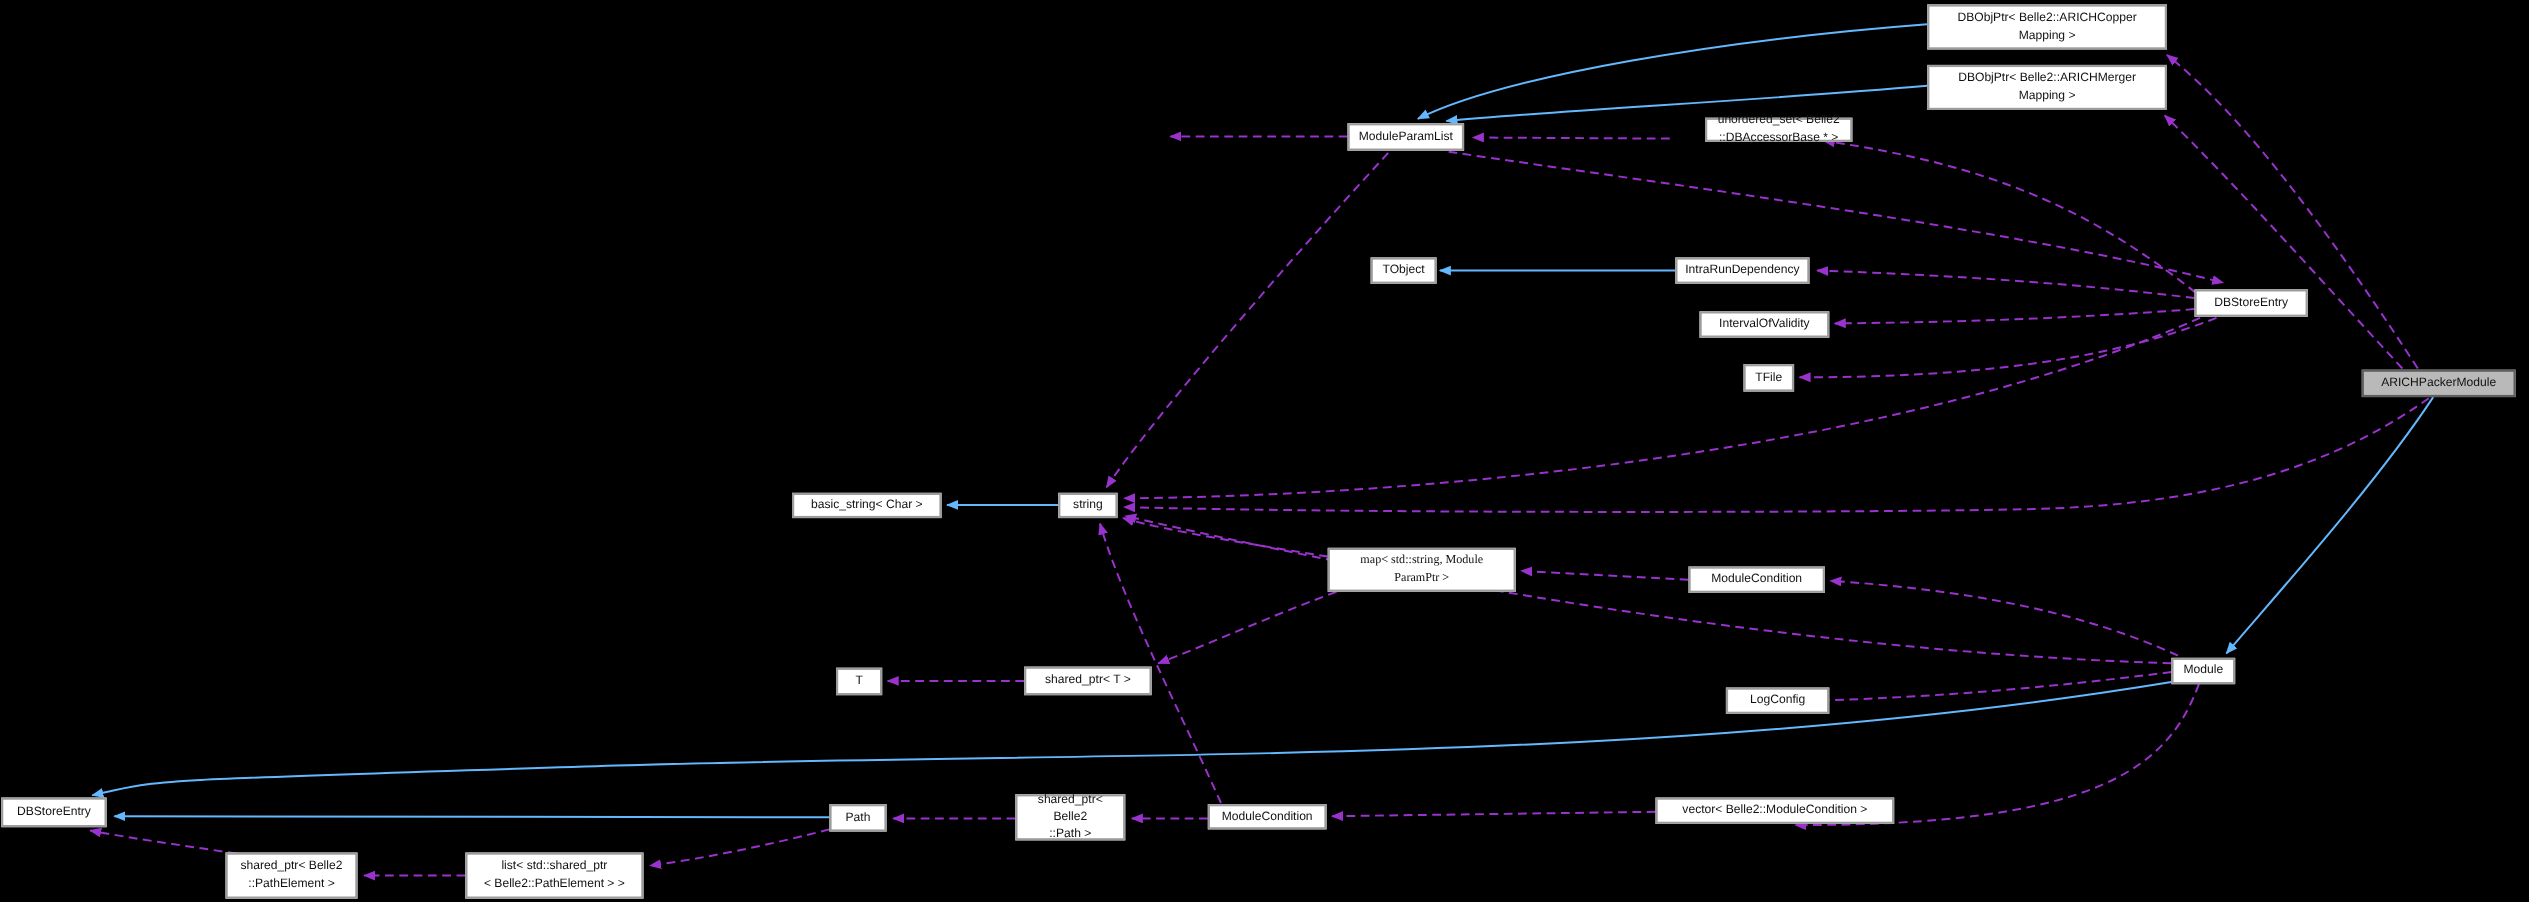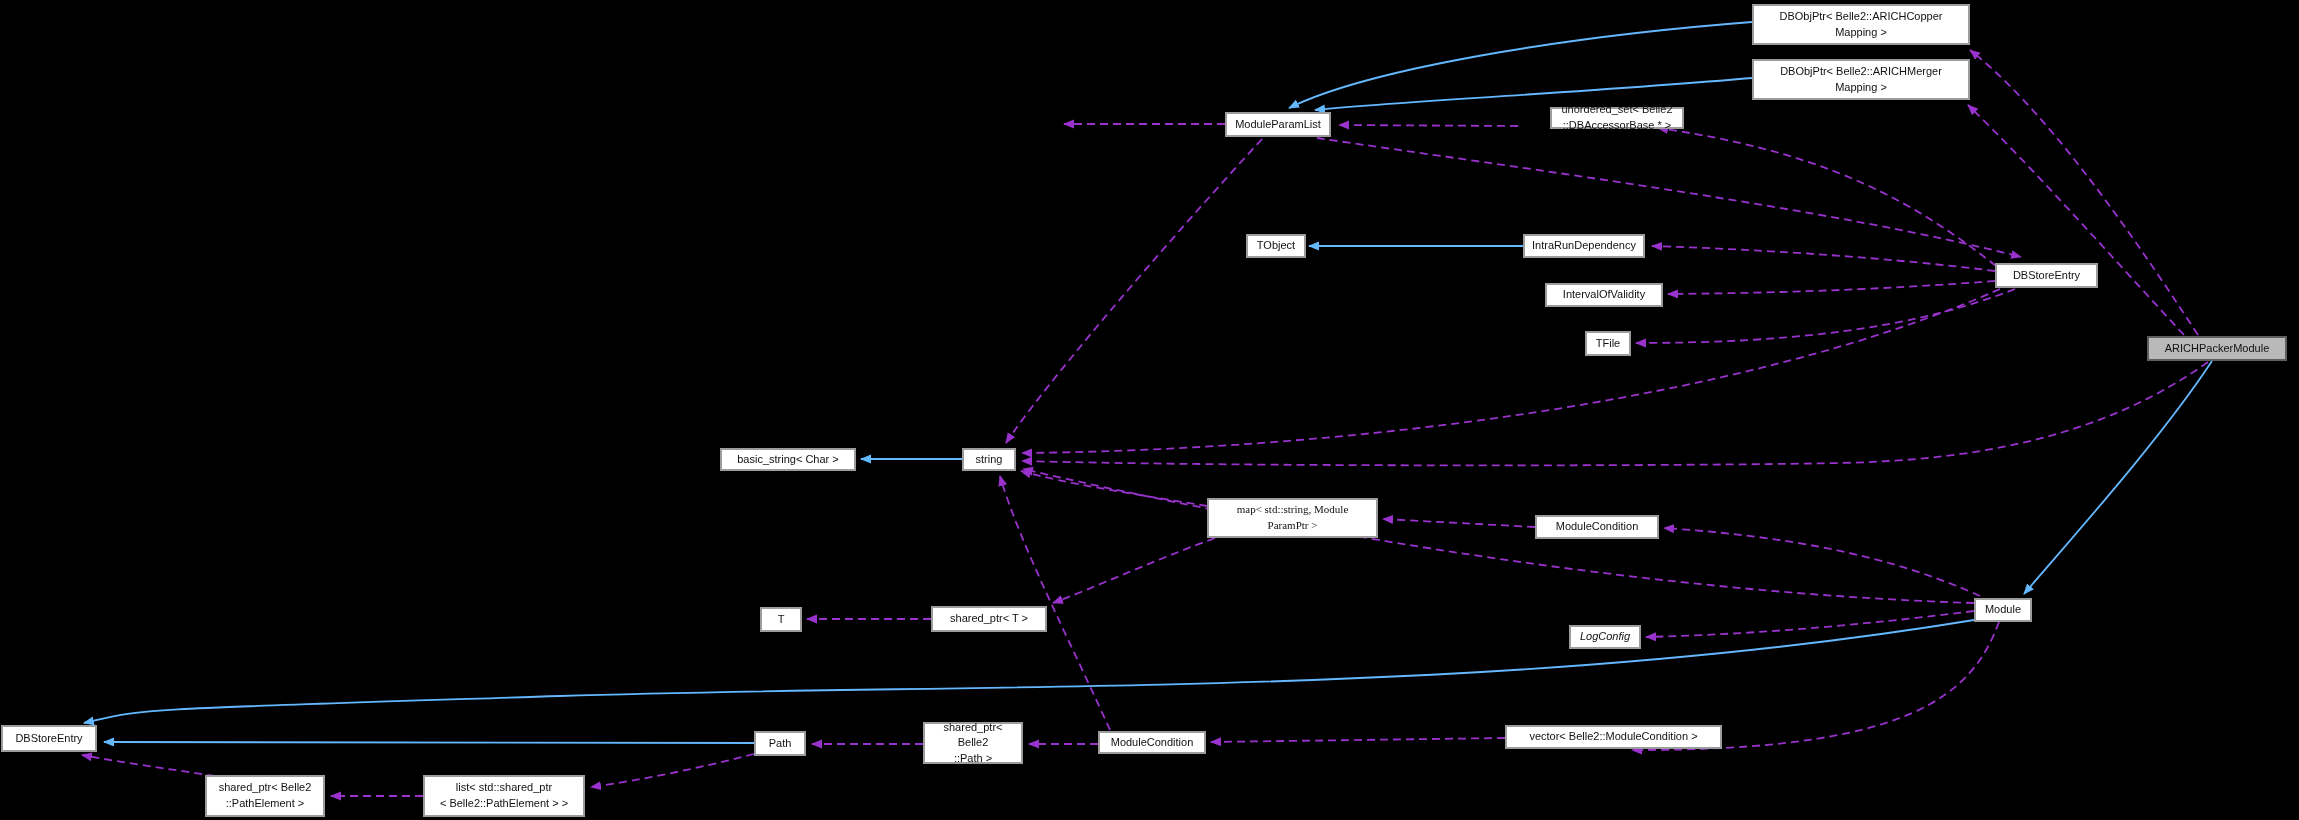--- a/index.html
+++ b/index.html
@@ -78,21 +78,21 @@
   <div class="node" style="left:1545px;top:283px;width:118px;height:24px;">IntervalOfValidity</div>
   <div class="node" style="left:1585px;top:331px;width:46px;height:25px;">TFile</div>
   <div class="node focus" style="left:2147px;top:336px;width:140px;height:25px;">ARICHPackerModule</div>
   <div class="node" style="left:720px;top:448px;width:136px;height:23px;">basic_string&lt; Char &gt;</div>
   <div class="node" style="left:962px;top:448px;width:54px;height:23px;">string</div>
   <div class="node" style="left:1207px;top:498px;width:171px;height:40px;font-family:Liberation Serif, serif;">map&lt; std::string, Module
 ParamPtr &gt;</div>
   <div class="node" style="left:1535px;top:515px;width:124px;height:24px;">ModuleCondition</div>
   <div class="node" style="left:760px;top:607px;width:42px;height:25px;">T</div>
   <div class="node" style="left:931px;top:606px;width:116px;height:26px;">shared_ptr&lt; T &gt;</div>
-  <div class="node" style="left:1569px;top:625px;width:72px;height:24px;font-style:italic;">LogConfig</div>
+  <div class="node" style="left:1569px;top:625px;width:94px;height:24px;">LogConfig</div>
   <div class="node" style="left:1974px;top:598px;width:58px;height:24px;">Module</div>
   <div class="node" style="left:1px;top:725px;width:96px;height:27px;">DBStoreEntry</div>
   <div class="node" style="left:754px;top:731px;width:52px;height:25px;">Path</div>
   <div class="node" style="left:923px;top:722px;width:100px;height:42px;">shared_ptr&lt; Belle2
 ::Path &gt;</div>
   <div class="node" style="left:1098px;top:731px;width:108px;height:23px;">ModuleCondition</div>
   <div class="node" style="left:1505px;top:725px;width:217px;height:24px;">vector&lt; Belle2::ModuleCondition &gt;</div>
   <div class="node" style="left:205px;top:775px;width:120px;height:42px;">shared_ptr&lt; Belle2
 ::PathElement &gt;</div>
   <div class="node" style="left:423px;top:775px;width:162px;height:42px;">list&lt; std::shared_ptr

